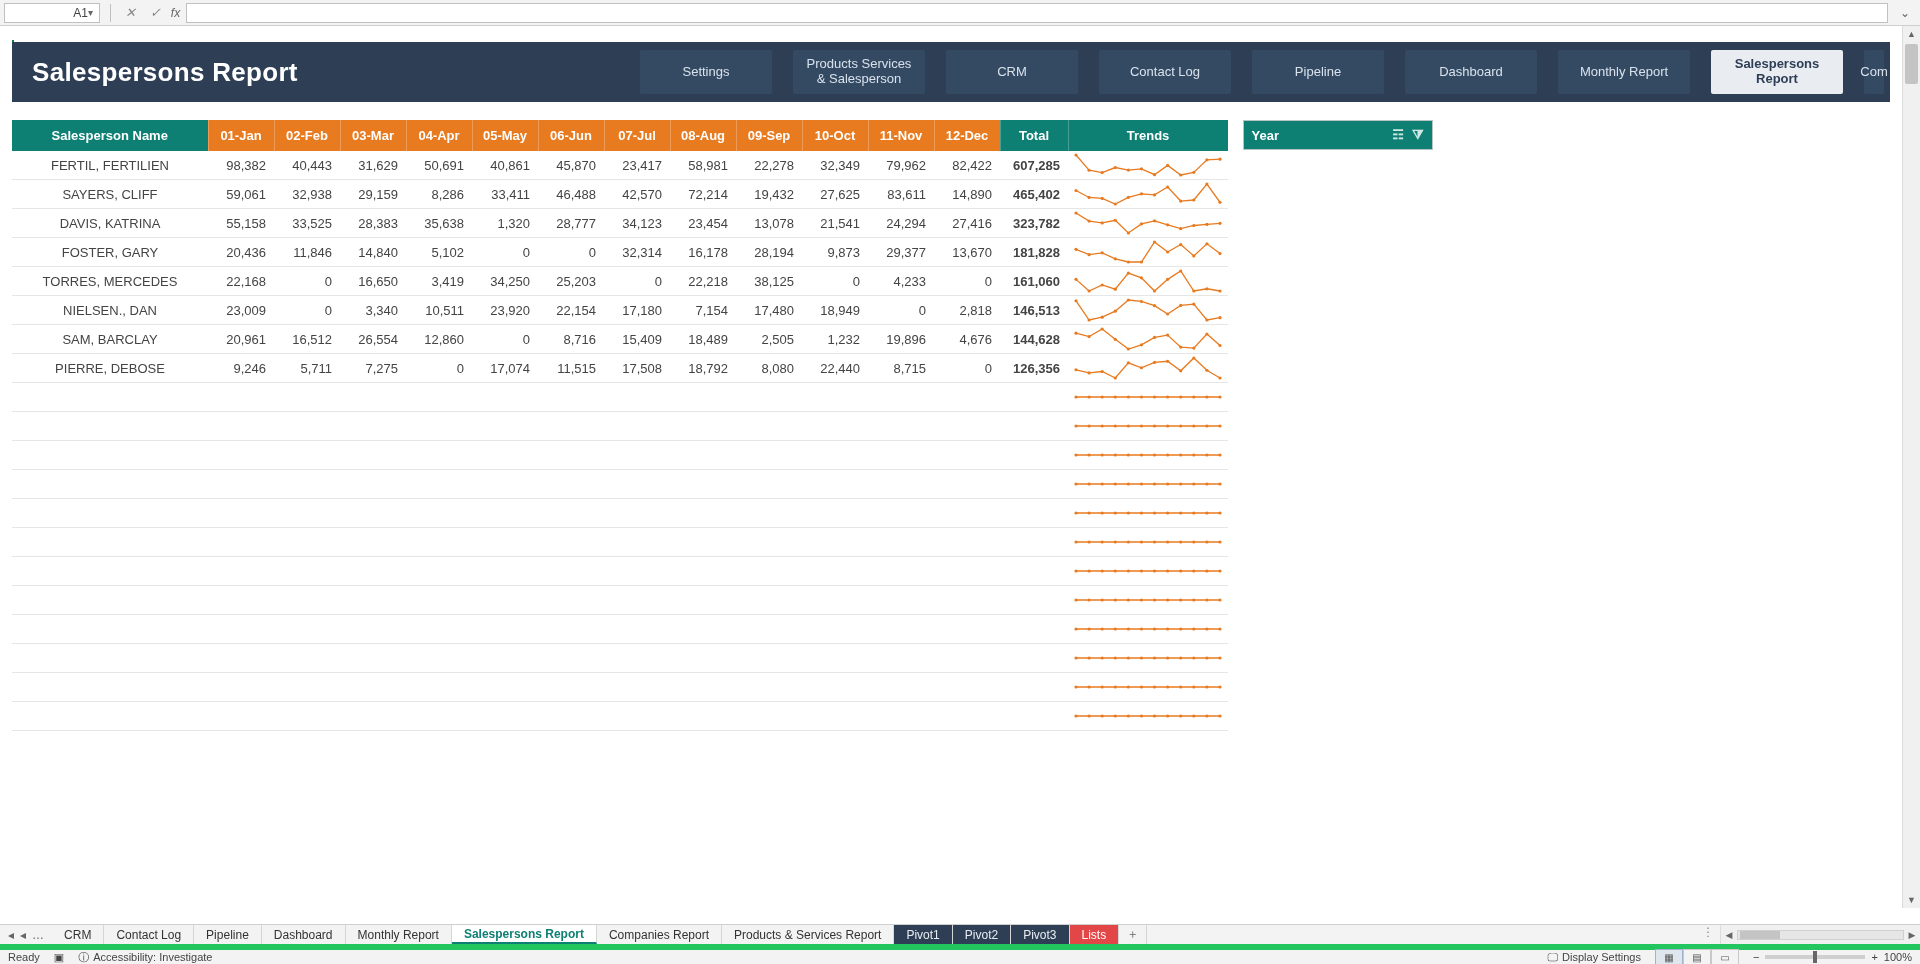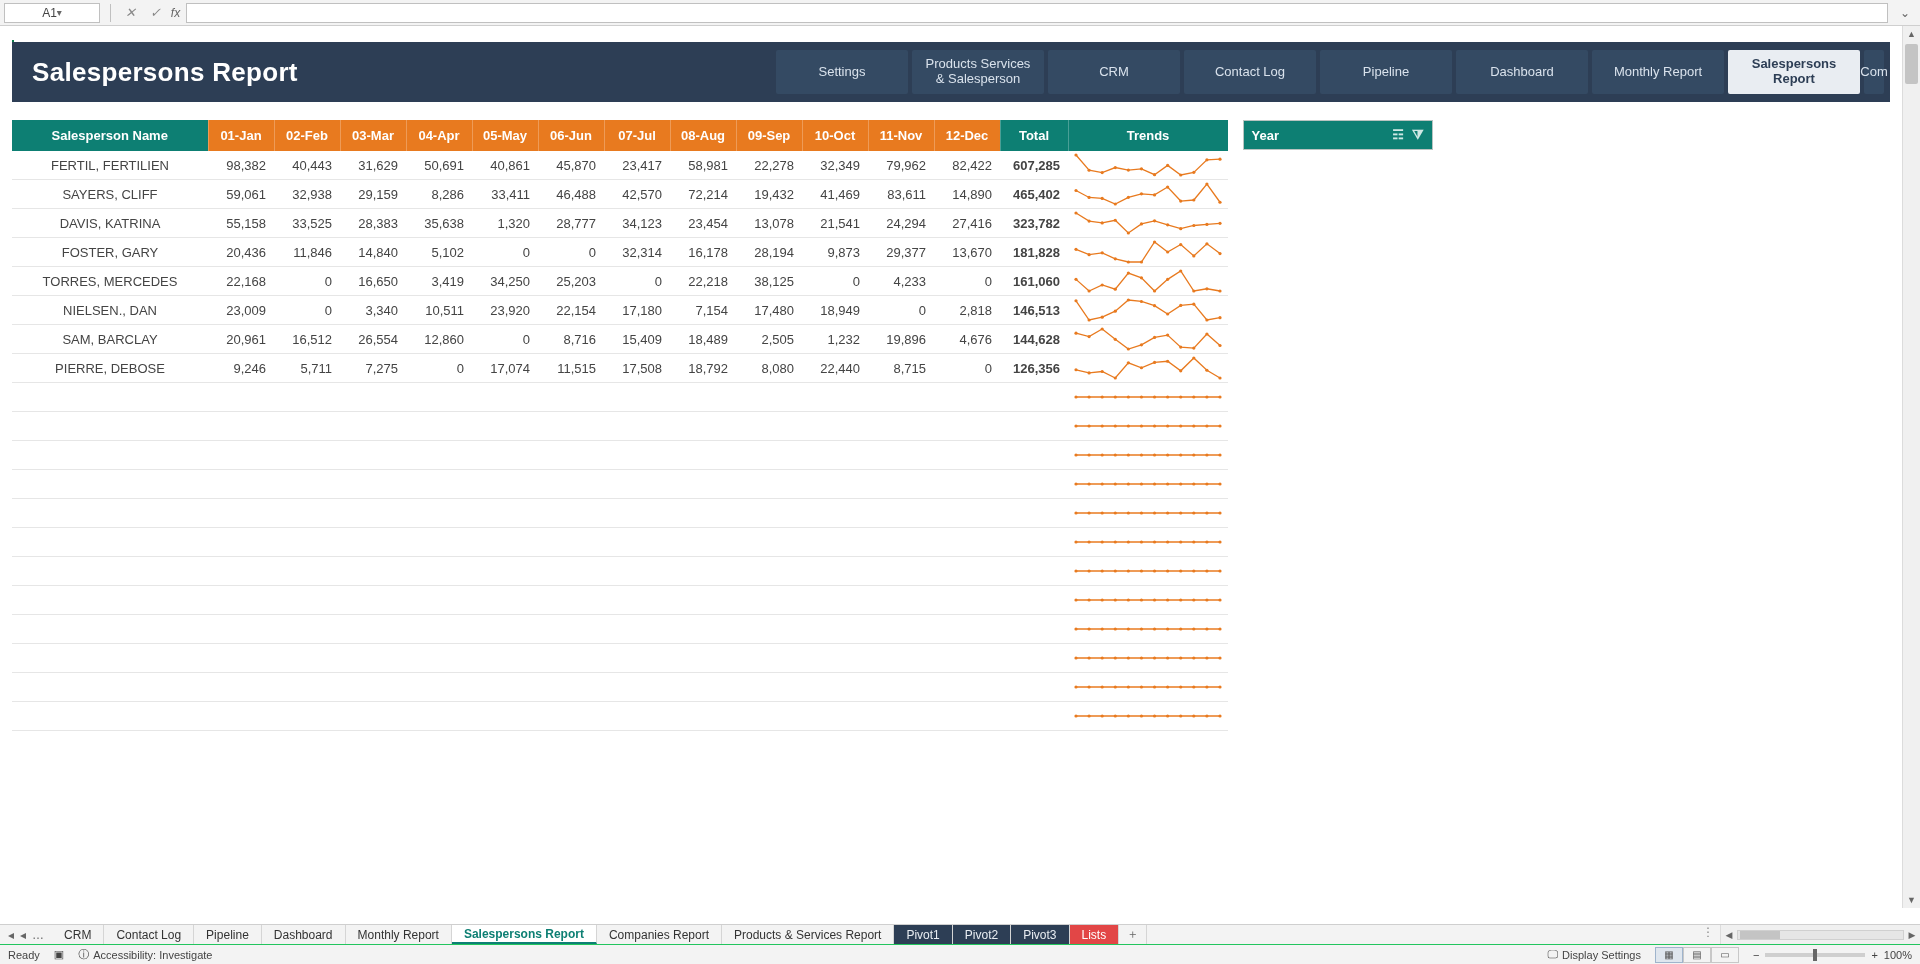--- a/index.html
+++ b/index.html
@@ -1,40 +1,40 @@
 <!DOCTYPE html>
 <html><head>
 <meta charset="utf-8">
 <style>
 * { box-sizing: border-box; margin: 0; padding: 0; }
 body { font-family: "Segoe UI", Arial, sans-serif; font-size: 12px; background: #fff; overflow: hidden; width: 1920px; height: 964px; position: relative; color: #444; }
 
 
 .formula-bar { height: 26px; background: #f3f3f3; border-bottom: 1px solid #cfcfcf; display: flex; align-items: center; padding: 0 4px; gap: 6px; }
-.name-box { width: 96px; height: 20px; background: #fff; border: 1px solid #c0c0c0; padding: 0 6px; display: flex; align-items: center; justify-content: center; font-size: 12px; }
+.name-box { width: 96px; height: 20px; background: #fff; border: 1px solid #c0c0c0; padding: 0 6px; display: flex; align-items: center; justify-content: flex-end; font-size: 12px; }
 .name-box .caret { color: #666; font-size: 10px; }
 .fx-divider { width: 1px; height: 18px; background: #c0c0c0; margin: 0 4px; }
 .fx-btn { color: #888; font-size: 13px; padding: 0 4px; cursor: default; font-style: italic; }
 .fx-label { font-style: italic; color: #666; }
 .formula-input { flex: 1; height: 20px; border: 1px solid #c0c0c0; background: #fff; padding: 0 6px; font-size: 12px; }
 .formula-expand { color: #666; padding: 0 6px; }
 
 
 .work-area { position: absolute; top: 26px; left: 0; right: 0; bottom: 38px; background: #fff; }
 .vscroll { position: absolute; top: 0; right: 0; width: 18px; bottom: 18px; background: #f0f0f0; border-left: 1px solid #dcdcdc; }
 .vscroll .thumb { position: absolute; top: 18px; left: 2px; right: 2px; height: 40px; background: #c4c4c4; border-radius: 2px; }
 .vscroll .arrow { position: absolute; left: 0; right: 0; height: 16px; text-align: center; color: #666; font-size: 9px; line-height: 16px; }
 .vscroll .arrow.up { top: 0; } .vscroll .arrow.down { bottom: 0; }
 
 .sheet { position: absolute; top: 0; left: 0; right: 18px; bottom: 0; overflow: hidden; }
 
 
 .page-head { margin: 16px 12px 0 12px; height: 60px; background: #2d3e55; display: flex; align-items: center; padding: 0 20px; color: #fff; position: relative; }
 .page-title { font-size: 26px; font-weight: 600; letter-spacing: .3px; }
-.nav-btns { position: absolute; right: 0; top: 0; bottom: 0; display: flex; align-items: stretch; padding: 8px 6px; gap: 4px; }
+.nav-btns { position: absolute; right: 0; top: 0; bottom: 0; display: flex; align-items: stretch; padding: 8px 6px; gap: 21px; }
 .nav-btn { width: 132px; background: #344a63; color: #d9e2ec; display: flex; align-items: center; justify-content: center; text-align: center; font-size: 13px; padding: 0 8px; line-height: 1.15; border-radius: 2px; }
 .nav-btn.active { background: #e9edf2; color: #2d3e55; font-weight: 600; }
 .nav-btn.last { width: 20px; }
 .selection-edge { position: absolute; left: 12px; top: 14px; width: 2px; height: 62px; background: #0a7a4b; }
 
 
 .report-wrap { margin: 18px 12px 0 12px; display: flex; gap: 14px; align-items: flex-start; }
 .report-table { border-collapse: collapse; }
 .report-table th { color: #fff; font-weight: 600; font-size: 13px; padding: 8px 6px; text-align: center; border-right: 1px solid rgba(255,255,255,.25); }
 .report-table th.teal { background: #0d7f73; }
@@ -70,21 +70,21 @@
 .tab.dark { background: #2d3e55; color: #e9edf2; }
 .tab.red { background: #e24646; color: #fff; }
 .tab.add { width: 28px; justify-content: center; color: #666; }
 .tab-spacer { flex: 1; }
 .hscroll { display: flex; align-items: center; width: 200px; background: #f0f0f0; border-left: 1px solid #dcdcdc; }
 .hscroll .arrow { width: 16px; text-align: center; color: #666; font-size: 9px; }
 .hscroll .track { flex: 1; height: 10px; background: #e6e6e6; position: relative; border: 1px solid #d0d0d0; }
 .hscroll .thumb { position: absolute; left: 2px; top: 0; bottom: 0; width: 40px; background: #c4c4c4; }
 
 
-.status-bar { position: absolute; left: 0; right: 0; bottom: 0; height: 20px; background: #f3f3f3; border-top: 1px solid #22c55e; display: flex; align-items: center; font-size: 11px; color: #444; padding: 0 8px; gap: 14px; }
+.status-bar { position: absolute; left: 0; right: 0; bottom: 0; height: 20px; background: #f3f3f3; border-top: 6px solid #22c55e; display: flex; align-items: center; font-size: 11px; color: #444; padding: 0 8px; gap: 14px; }
 .status-bar .spacer { flex: 1; }
 .status-icon { display: inline-flex; align-items: center; gap: 4px; }
 .view-btns { display: flex; gap: 0; }
 .view-btn { width: 28px; height: 16px; border: 1px solid #c8c8c8; display: flex; align-items: center; justify-content: center; color: #555; font-size: 10px; }
 .view-btn.active { background: #dfe6ee; border-color: #9fb4cc; }
 .zoom { display: flex; align-items: center; gap: 6px; }
 .zoom .track { width: 100px; height: 4px; background: #cfcfcf; position: relative; }
 .zoom .handle { position: absolute; left: 48px; top: -4px; width: 4px; height: 12px; background: #666; }
 </style>
 </head>
@@ -181,21 +181,21 @@
               <td class="name">SAYERS, CLIFF</td>
               <td>59,061</td>
               <td>32,938</td>
               <td>29,159</td>
               <td>8,286</td>
               <td>33,411</td>
               <td>46,488</td>
               <td>42,570</td>
               <td>72,214</td>
               <td>19,432</td>
-              <td>41,469</td>
+              <td>27,625</td>
               <td>83,611</td>
               <td>14,890</td>
               <td class="total">465,402</td>
               <td class="trend">
                 <svg class="spark" width="148" height="24">
                   <polyline points="2,8.518420179223366 15.090909090909092,15.45449717889147 28.181818181818183,16.457882509127117 41.27272727272727,22 54.36363636363637,15.328908065051444 67.45454545454545,11.856754065715235 80.54545454545455,12.897046133421838 93.63636363636364,5.026086956521738 106.72727272727273,19.04055758380352 119.81818181818181,18.00238964487222 132.9090909090909,2 146,20.246531695984068"></polyline>
                   <circle cx="2" cy="8.518420179223366"></circle>
                   <circle cx="15.090909090909092" cy="15.45449717889147"></circle>
                   <circle cx="28.181818181818183" cy="16.457882509127117"></circle>
                   <circle cx="41.27272727272727" cy="22"></circle>

